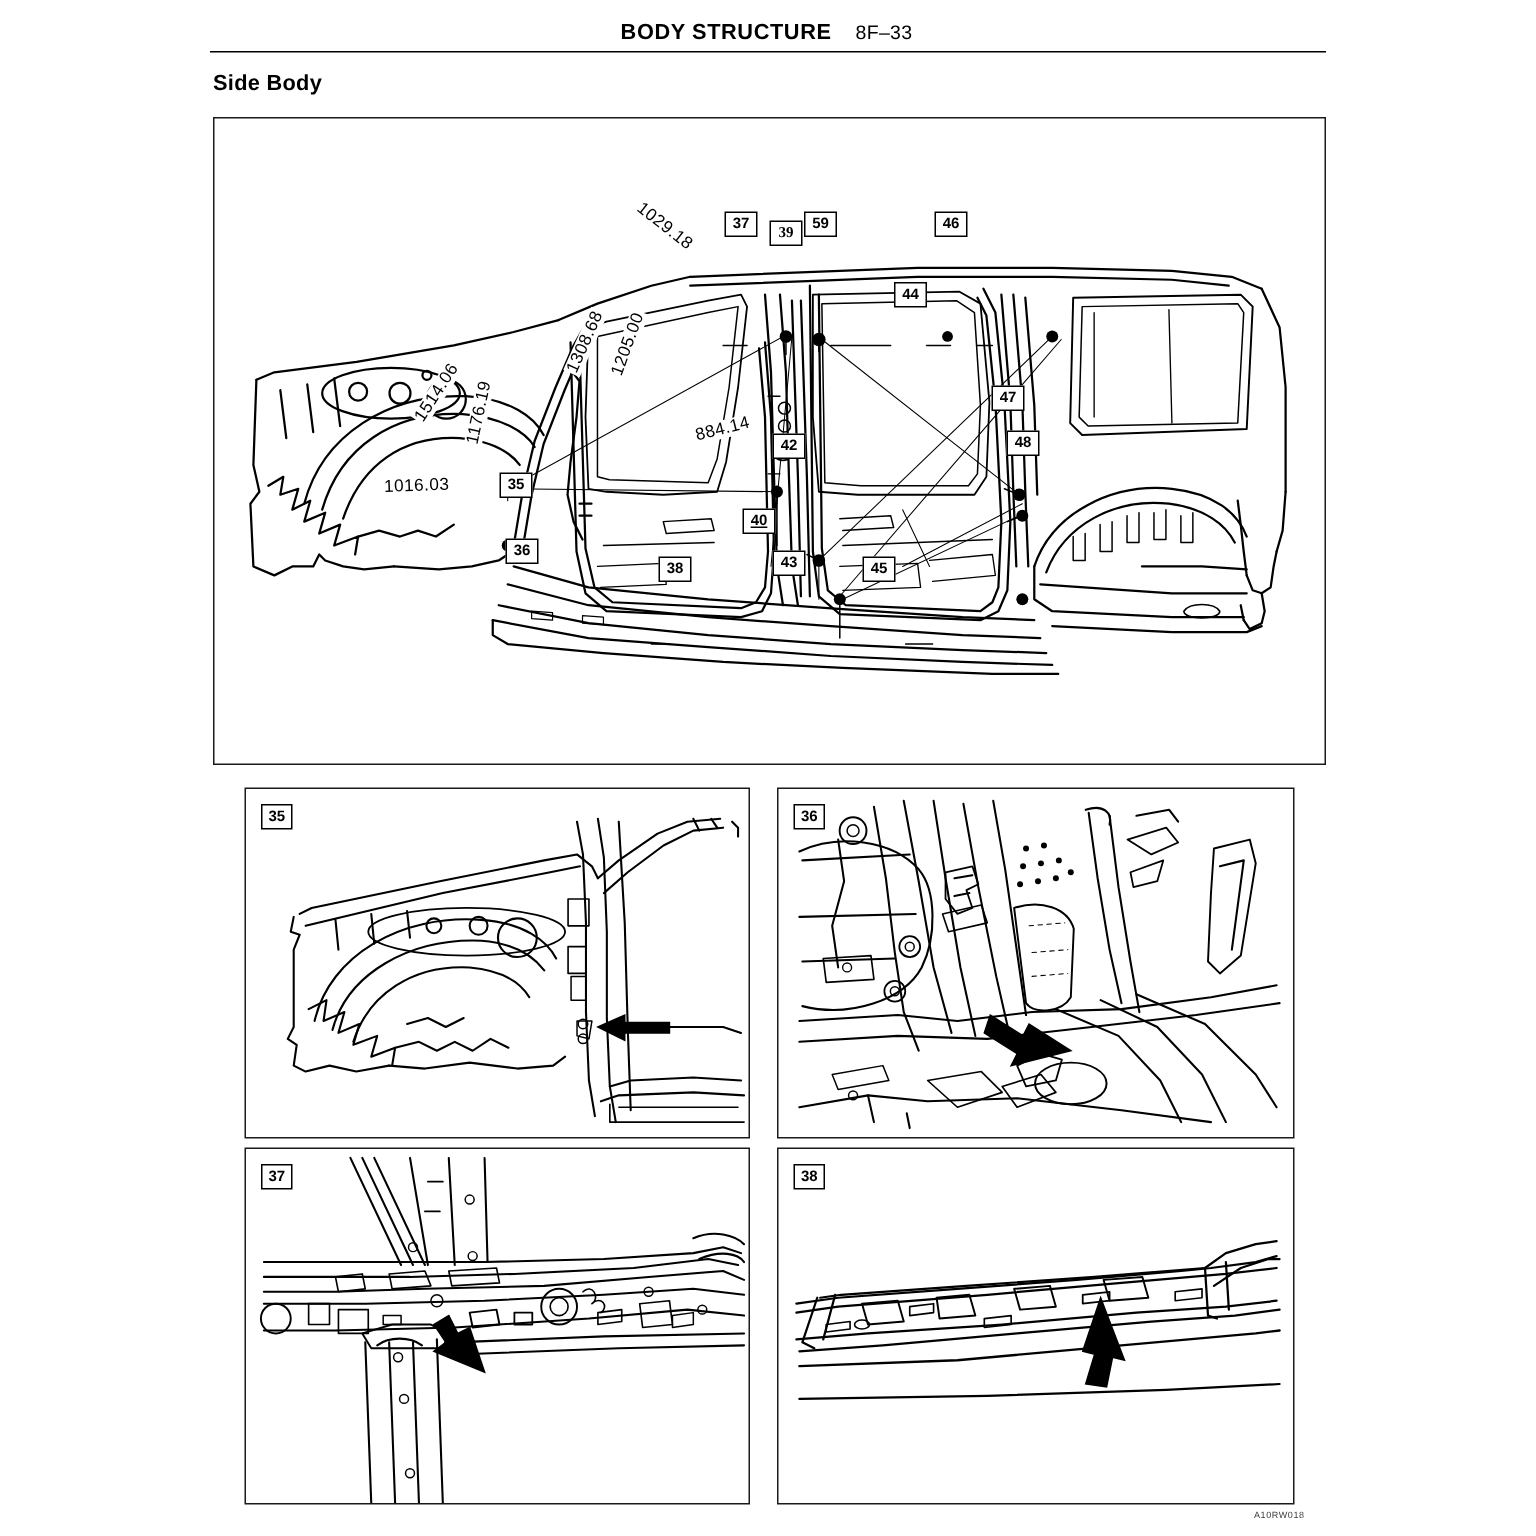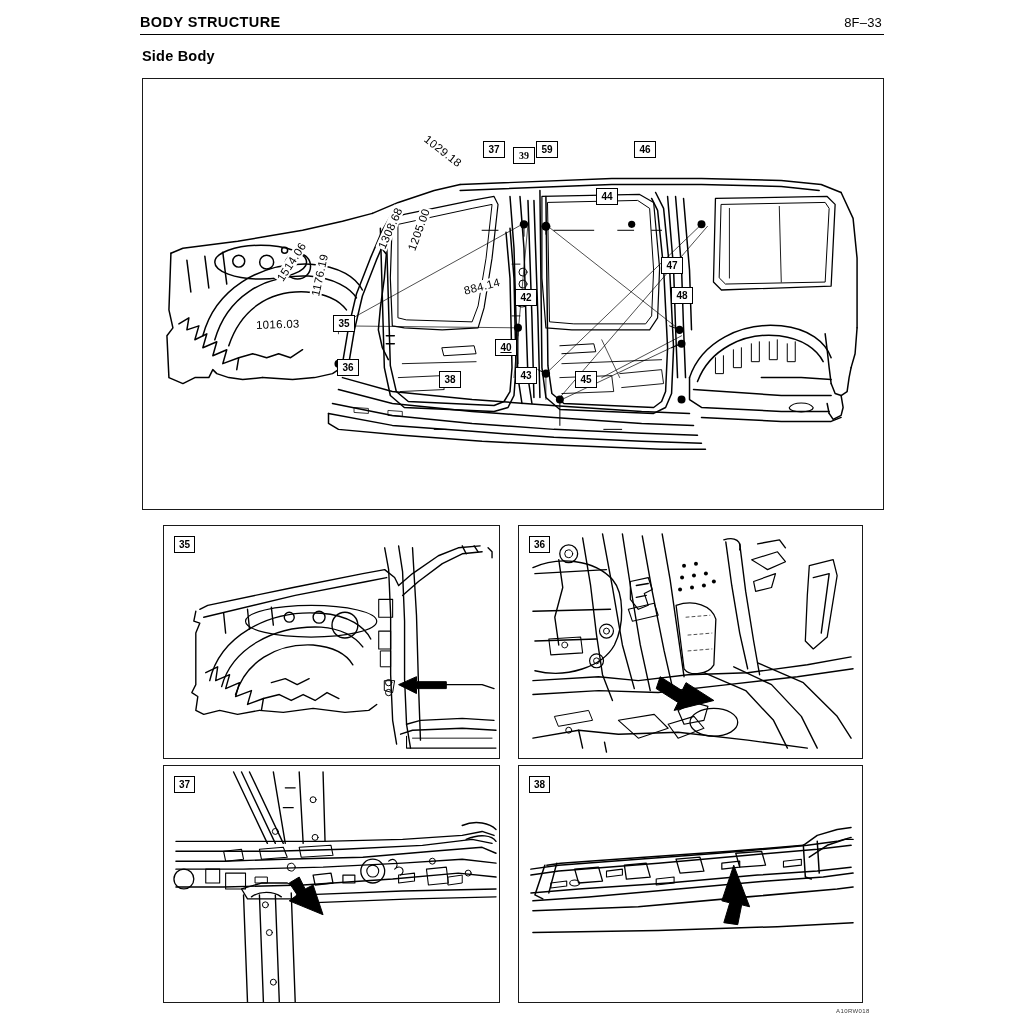--- a/index.html
+++ b/index.html
@@ -19,21 +19,21 @@
   
   #page-header {
     position: absolute;
     left: 140px;
     top: 14px;
     width: 744px;
     height: 28px;
   }
   #header-row {
     display: flex;
-    justify-content: space-between;
+    justify-content: center;
     align-items: baseline;
     gap: 16px;
     padding-right: 2px;
   }
   #header-title {
     font-size: 14.5px;
     font-weight: bold;
     letter-spacing: 0.4px;
   }
   #header-page {
@@ -342,21 +342,21 @@
   <div class="callout" style="left:194px; top:280px;">36</div>
   <div class="callout" style="left:340px; top:62px;">37</div>
   <div class="callout" style="left:296px; top:292px;">38</div>
   <div class="callout" style="left:370px; top:68px;font-family:Liberation Serif, serif;">39</div>
   <div class="callout" style="left:352px; top:260px;text-decoration:underline;">40</div>
   <div class="callout" style="left:393px; top:62px;">59</div>
   <div class="callout" style="left:372px; top:210px;">42</div>
   <div class="callout" style="left:372px; top:288px;">43</div>
   <div class="callout" style="left:453px; top:62px;margin-top:47px;">44</div>
   <div class="callout" style="left:432px; top:292px;">45</div>
-  <div class="callout" style="left:491px; top:62px;">46</div>
+  <div class="callout" style="left:480px; top:62px;">46</div>
   <div class="callout" style="left:518px; top:178px;">47</div>
   <div class="callout" style="left:528px; top:208px;">48</div>
 </div>
 
 <div class="frame" id="detail-frame-35">
   <div class="detail-label">35</div>
   <svg class="detail-svg" viewBox="0 0 337 234" preserveAspectRatio="none">
     <g fill="none" stroke="#000" stroke-width="1.4" stroke-linejoin="round" stroke-linecap="round">
 
       <path d="M36,84 L44,80 L130,62 L200,48 L222,44 L232,52 L236,60"></path>

